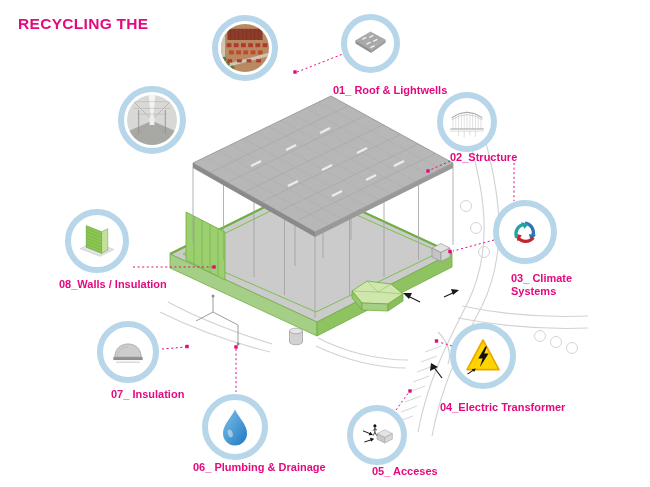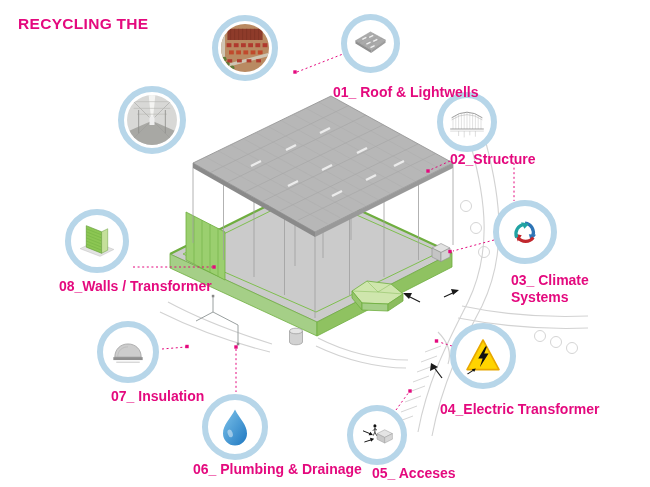--- a/index.html
+++ b/index.html
@@ -6,21 +6,21 @@
   html,body{margin:0;padding:0;background:#fff;}
   .page{position:relative;width:650px;height:487px;background:#fff;overflow:hidden;
         font-family:"Liberation Sans",sans-serif;}
   .drawing{position:absolute;left:0;top:0;width:650px;height:487px;z-index:1;}
   .title{position:absolute;left:18px;top:14px;z-index:3;color:var(--accent);
          font-size:15.5px;font-weight:bold;letter-spacing:.3px;line-height:1.25;}
   .callout{position:absolute;z-index:2;border-radius:50%;background:#fff;
            border:6px solid var(--ring);box-sizing:border-box;}
   .c-inner{position:absolute;inset:3px;border-radius:50%;overflow:hidden;background:#fff;}
   .c-inner svg{display:block;width:100%;height:100%;}
-  .lbl{position:absolute;z-index:3;color:var(--accent);font-size:14px;font-weight:bold;
+  .lbl{position:absolute;z-index:3;color:var(--accent);font-size:11px;font-weight:bold;
        white-space:nowrap;line-height:1.2;}
 </style>
 </head>
 <body>
 
 <div class="page">
 
   <svg class="drawing" viewBox="0 0 650 487">
 
     <g stroke="#d2d2d2" stroke-width="1.1" fill="none">
@@ -415,15 +415,15 @@
   <div class="lbl" style="left:333px;top:84px">01_ Roof &amp; Lightwells</div>
   <div class="lbl" style="left:450px;top:151px">02_Structure</div>
   <div class="lbl" style="left:511px;top:272px">
     <div>03_ Climate</div>
     <div>Systems</div>
   </div>
   <div class="lbl" style="left:440px;top:401px">04_Electric Transformer</div>
   <div class="lbl" style="left:372px;top:465px">05_ Acceses</div>
   <div class="lbl" style="left:193px;top:461px">06_ Plumbing &amp; Drainage</div>
   <div class="lbl" style="left:111px;top:388px">07_ Insulation</div>
-  <div class="lbl" style="left:59px;top:278px">08_Walls / Transformer</div>
+  <div class="lbl" style="left:59px;top:278px">08_Walls / Insulation</div>
 
 </div>
 
 </body></html>

